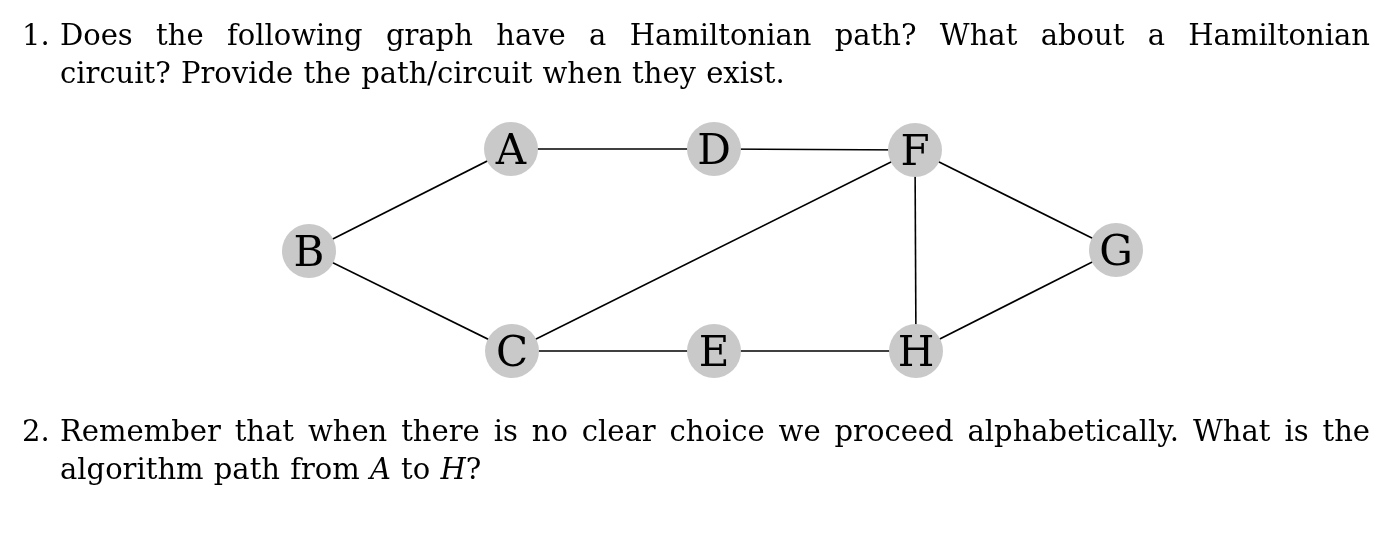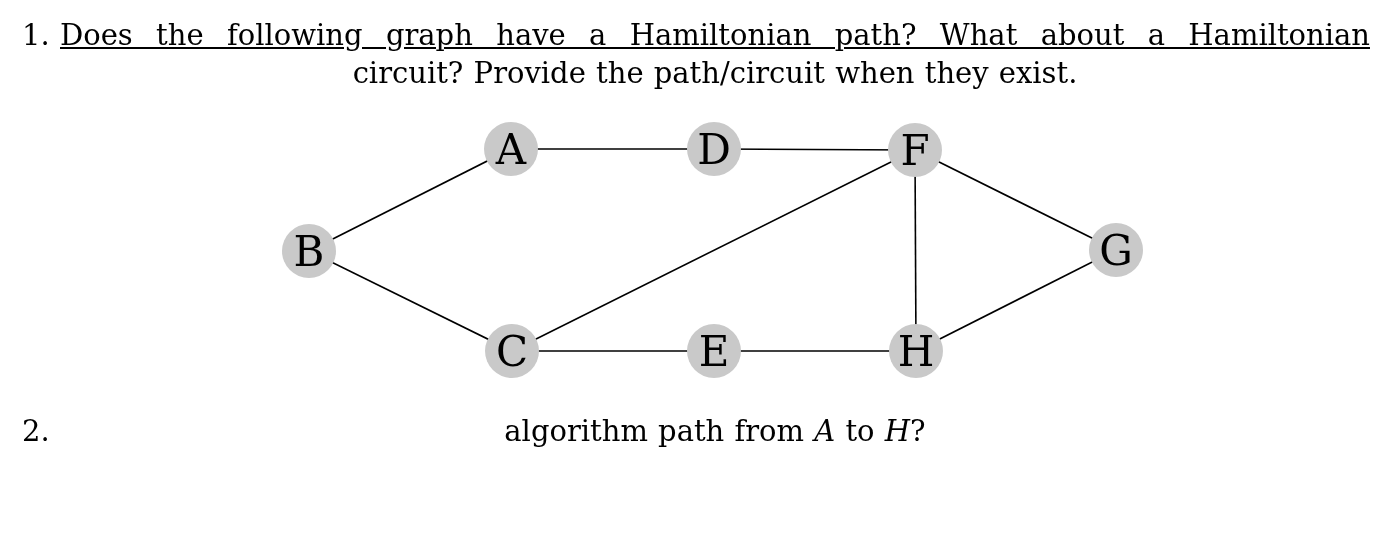--- a/index.html
+++ b/index.html
@@ -36,28 +36,27 @@
   .qnum {
     width: 38px;
     flex: 0 0 38px;
     text-align: left;
   }
   .qbody {
     flex: 1 1 auto;
     width: 1310px;
   }
   .line {
-    text-align: center;
+    text-align: left;
     white-space: nowrap;
   }
   .line.just {
     white-space: normal;
     text-align: justify;
     text-align-last: justify;
-    text-decoration: underline;
   }
   .seg-italic {
     font-style: italic;
   }
   .vlabel {
     font-family: "DejaVu Serif", serif;
     font-size: 42px;
     fill: #000000;
   }
 </style>
@@ -99,17 +98,18 @@
     <div class="qnum">1.</div>
     <div class="qbody">
         <div class="line just"><span class="seg">Does the following graph have a Hamiltonian path? What about a Hamiltonian</span></div>
         <div class="line"><span class="seg">circuit? Provide the path/circuit when they exist.</span></div>
       </div>
   </div>
 
   <div class="q" id="q2" style="top: 412px;">
     <div class="qnum">2.</div>
     <div class="qbody">
+        <div class="line just"><span class="seg">Remember that when there is no clear choice we proceed alphabetically. What is the</span></div>
         <div class="line"><span class="seg">algorithm path from </span><span class="seg-italic">A</span><span class="seg"> to </span><span class="seg-italic">H</span><span class="seg">?</span></div>
       </div>
   </div>
 
 </div>
 
 </body></html>

